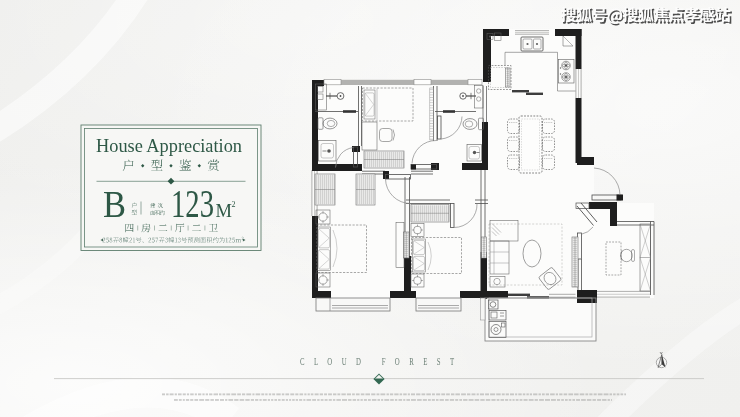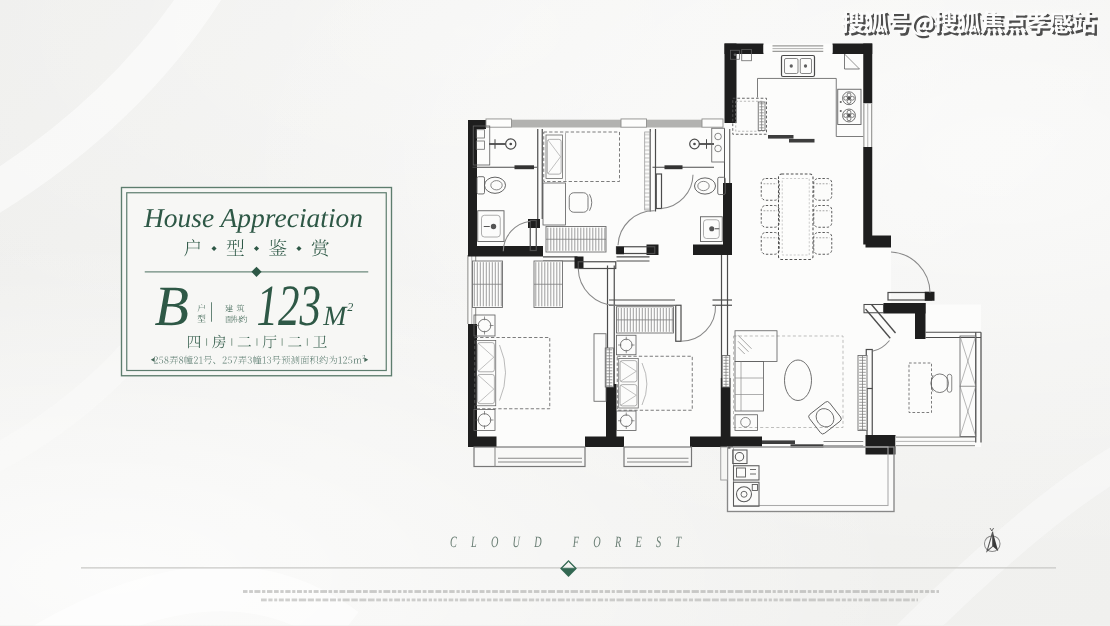--- a/index.html
+++ b/index.html
@@ -1,20 +1,20 @@
 <!DOCTYPE html>
 <html><head><meta charset="utf-8">
 <style>
 html,body{margin:0;padding:0;width:740px;height:417px;overflow:hidden;background:#f1f1ef;font-family:"Liberation Sans",sans-serif;}
 #page{position:relative;width:740px;height:417px;
 background:
  radial-gradient(120% 90% at 10% 92%, rgba(255,255,255,.75), rgba(255,255,255,0) 60%),
  radial-gradient(110% 100% at 90% 25%, rgba(255,255,255,.6), rgba(255,255,255,0) 65%),
  radial-gradient(90% 80% at 42% 5%, rgba(255,255,255,.4), rgba(255,255,255,0) 70%),
- linear-gradient(135deg,#eeeeec 0%,#f3f3f1 45%,#f0f0ee 100%); font-style: italic;}
+ linear-gradient(135deg,#eeeeec 0%,#f3f3f1 45%,#f0f0ee 100%);}
 svg{position:absolute;left:0;top:0;}
 </style></head><body>
 <div id="page">
 <svg width="740" height="417" viewBox="0 0 740 417">
 <defs>
 <pattern id="combV" width="3" height="8" patternUnits="userSpaceOnUse">
           <path d="M1.5 0 V8" stroke="#555" stroke-width="0.7" fill="none"></path>
         </pattern>
 <pattern id="combH" width="8" height="3" patternUnits="userSpaceOnUse">
           <path d="M0 1.5 H8" stroke="#555" stroke-width="0.7" fill="none"></path>

